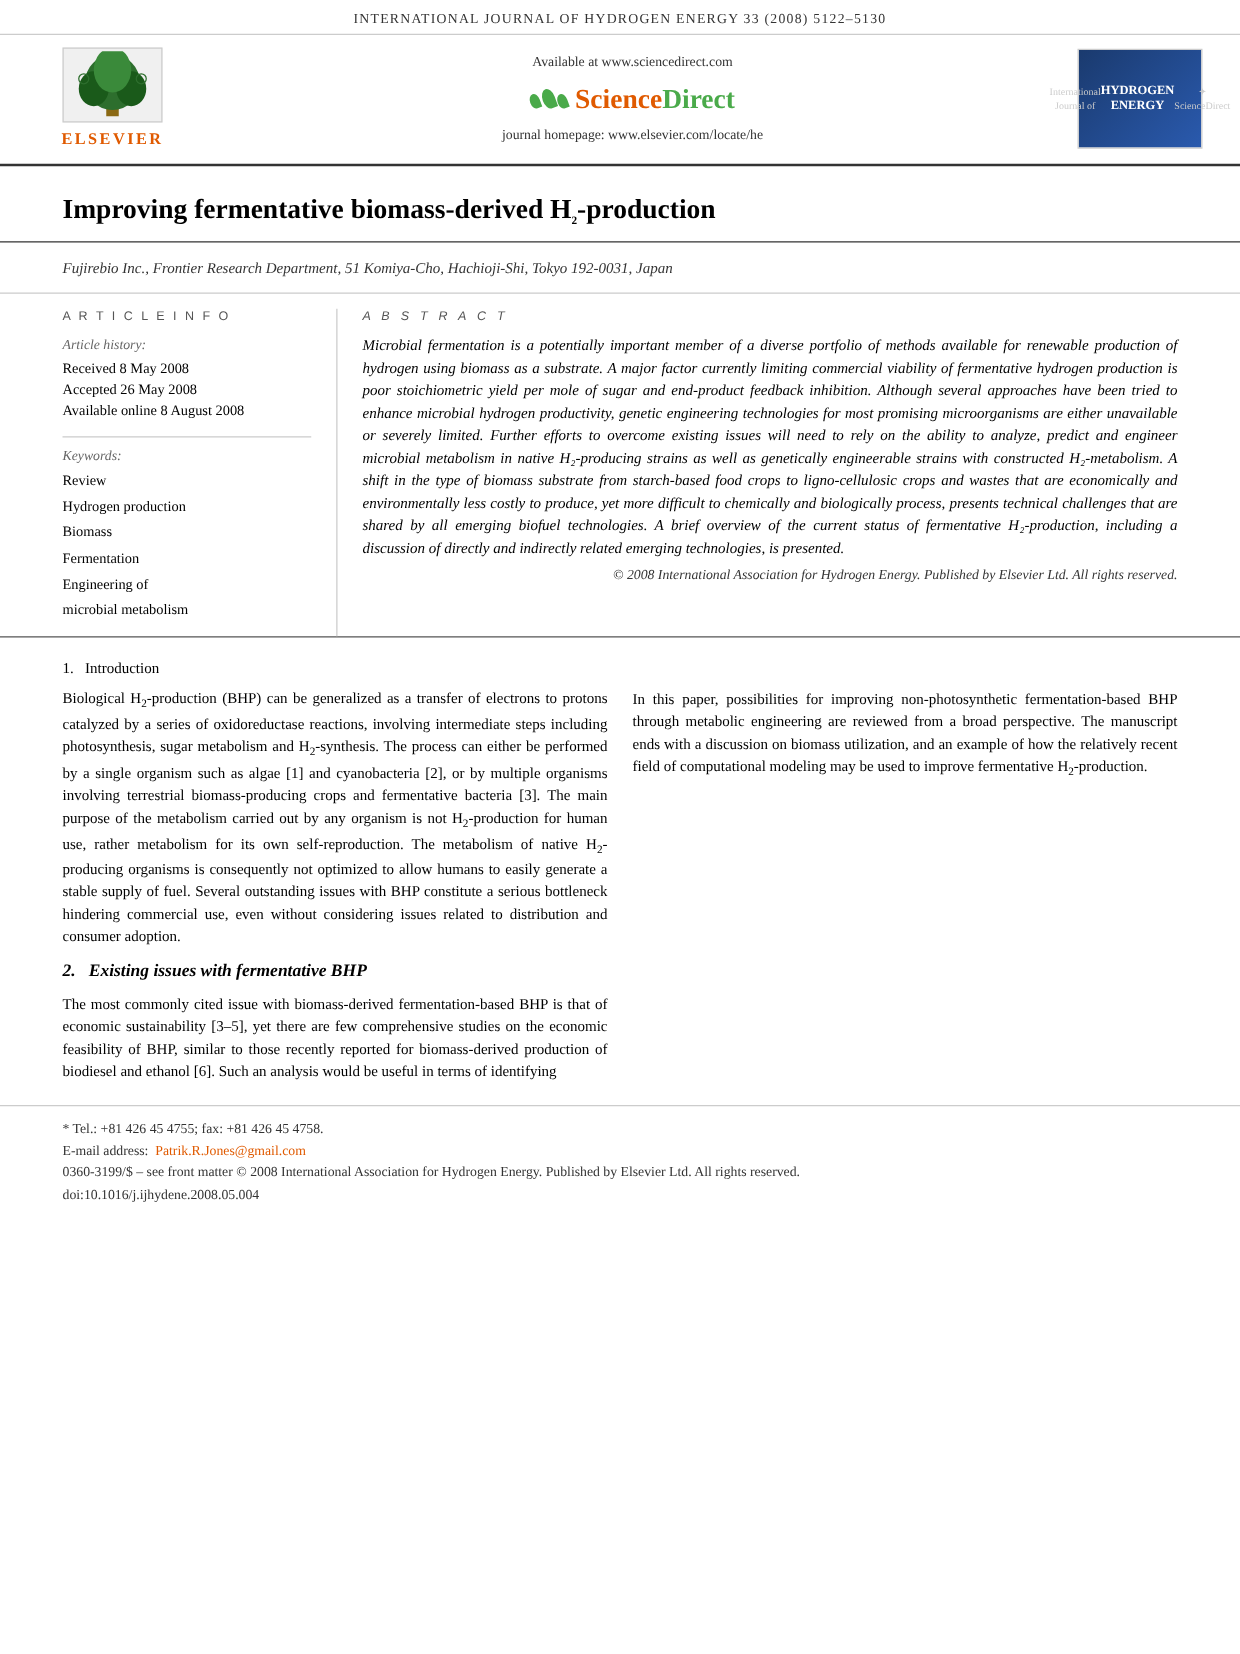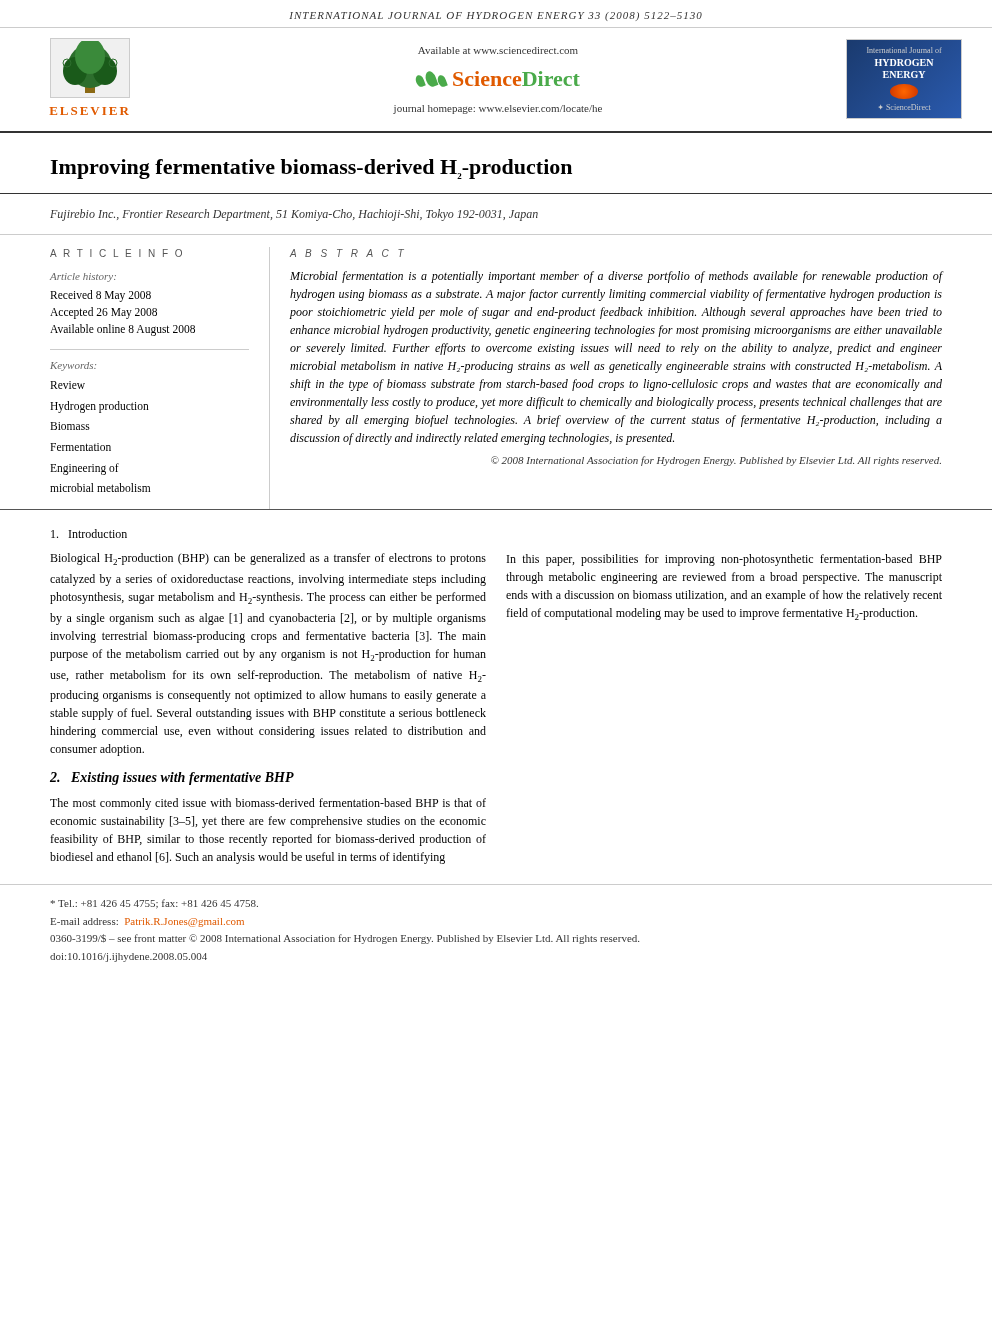--- a/index.html
+++ b/index.html
@@ -21,21 +21,20 @@
     
     .journal-bar {
       text-align: center;
       font-size: 11px;
       color: #333;
       padding: 8px 0 4px 0;
       letter-spacing: 1px;
       font-variant: small-caps;
       border-bottom: 1px solid #ccc;
       margin-bottom: 0;
-      font-style: italic;
     }
     
     .header-area {
       display: flex;
       align-items: center;
       justify-content: space-between;
       padding: 10px 30px;
       border-bottom: 2px solid #333;
     }
     .elsevier-logo {
@@ -104,25 +103,25 @@
       color: #e05a00;
     }
     .sd-text span.direct {
       color: #4aaa4a;
     }
     .journal-homepage {
       font-size: 11px;
       color: #333;
     }
     .hydrogen-journal-logo {
-      width: 116px;
+      width: 100px;
       height: 80px;
       background: linear-gradient(135deg, #1a3a6e, #2a5aae);
       display: flex;
-      flex-direction: column;
+      flex-direction: row;
       align-items: center;
       justify-content: center;
       color: white;
       font-size: 9px;
       text-align: center;
       border: 1px solid #ccc;
       padding: 5px;
     }
     .hydrogen-journal-logo .h-title {
       font-size: 10px;

